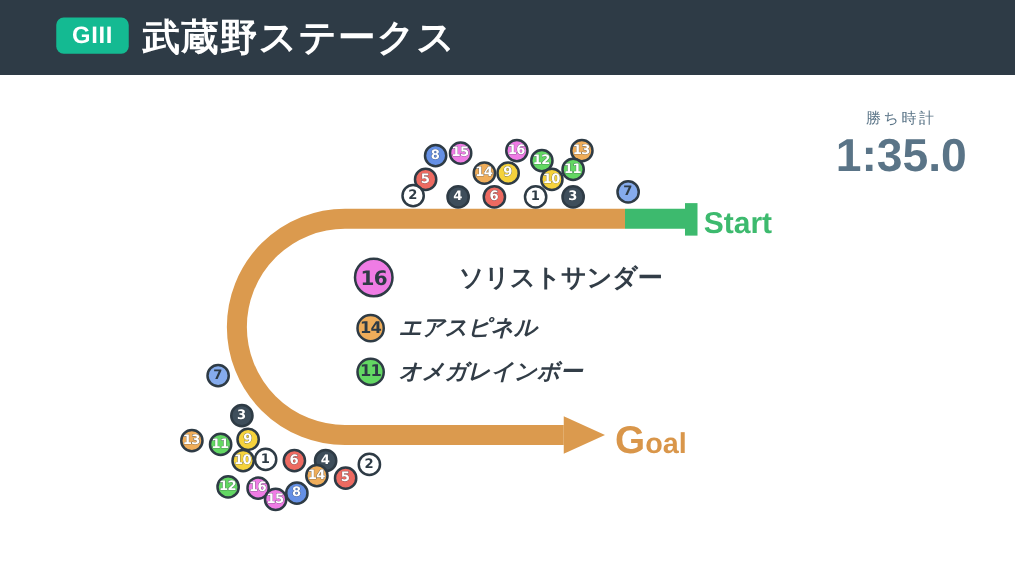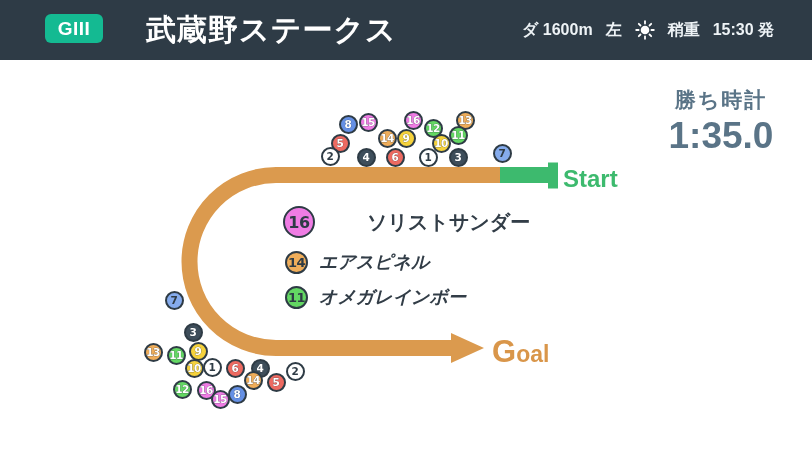--- a/index.html
+++ b/index.html
@@ -5,39 +5,39 @@
   html,body{margin:0;padding:0;}
   body{width:812px;height:456px;font-family:"Liberation Sans","DejaVu Sans",sans-serif;}
   .page{position:relative;width:812px;height:456px;background:#ffffff;overflow:hidden;}
 
   
   .header{position:absolute;left:0;top:0;width:812px;height:60px;background:var(--header-bg);}
   .badge{position:absolute;left:45px;top:14px;width:58px;height:29px;border-radius:6px;
          background:var(--badge-bg);color:#fff;font-weight:bold;font-size:19px;
          display:flex;align-items:center;justify-content:center;letter-spacing:.5px;}
   .race-title{position:absolute;left:114px;top:0;height:60px;display:flex;align-items:center;
-         color:#fff;font-size:30px;font-weight:bold;letter-spacing:1px;margin-left:32px;}
+         color:#fff;font-size:30px;font-weight:bold;letter-spacing:1px;}
   .header-info{position:absolute;right:38px;top:0;height:60px;display:flex;align-items:center;
          gap:13px;color:#eef3f6;font-size:16px;font-weight:600;}
   .sun{width:20px;height:20px;display:block;}
 
   
   .track-svg{position:absolute;left:0;top:0;z-index:1;}
 
   
   .start-label{position:absolute;left:563px;top:165px;font-size:24px;font-weight:bold;
          color:var(--start-green);z-index:2;text-align:right;}
   .goal-label{position:absolute;left:492px;top:334px;font-size:23px;font-weight:bold;
          color:var(--goal-orange);line-height:1.15;z-index:2;}
   .goal-label::first-letter{font-size:31px;}
 
   
   .time-block{position:absolute;left:648px;top:86px;width:146px;text-align:center;
          color:var(--time-slate);z-index:2;}
-  .time-label{font-size:21px;font-weight:bold;letter-spacing:2px;}
+  .time-label{font-size:12px;font-weight:normal;letter-spacing:2px;}
   .time-value{font-size:37px;font-weight:bold;margin-top:1px;letter-spacing:0;}
 
   
   .legend-row{position:absolute;display:flex;align-items:center;gap:11px;z-index:3;}
   .legend-row.row-0{left:283px;top:206px;}
   .legend-row.row-1{left:285px;top:250px;}
   .legend-row.row-2{left:285px;top:285px;}
   .legend-circle{box-sizing:border-box;border:2.5px solid var(--circle-border);border-radius:50%;
          display:flex;align-items:center;justify-content:center;font-weight:bold;
          color:var(--circle-border);font-family:"DejaVu Sans",sans-serif;letter-spacing:-0.5px;}
@@ -57,39 +57,20 @@
   .horse.dark-text{-webkit-text-stroke:0;color:var(--circle-border);}
 </style>
 </head>
 <body>
 
 <div class="page">
 
   <div class="header">
     <div class="badge">GIII</div>
     <div class="race-title">武蔵野ステークス</div>
-    <div class="header-info">
-      <span>ダ 1600m</span>
-      <span>左</span>
-      <svg class="sun" viewBox="0 0 20 20">
-        <circle cx="10" cy="10" r="4.3" fill="#ffffff"></circle>
-        <g stroke="#ffffff" stroke-width="1.8" stroke-linecap="round">
-          <line x1="10" y1="1.2" x2="10" y2="3.6"></line>
-            <line x1="10" y1="16.4" x2="10" y2="18.8"></line>
-          <line x1="1.2" y1="10" x2="3.6" y2="10"></line>
-            <line x1="16.4" y1="10" x2="18.8" y2="10"></line>
-          <line x1="3.8" y1="3.8" x2="5.5" y2="5.5"></line>
-            <line x1="14.5" y1="14.5" x2="16.2" y2="16.2"></line>
-          <line x1="3.8" y1="16.2" x2="5.5" y2="14.5"></line>
-            <line x1="14.5" y1="5.5" x2="16.2" y2="3.8"></line>
-        </g>
-      </svg>
-      <span>稍重</span>
-      <span>15:30 発</span>
-    </div>
   </div>
 
   <svg class="track-svg" width="812" height="456" viewBox="0 0 812 456">
     <path d="M 500 175 H 276 A 86.5 86.5 0 0 0 276 348 H 451" fill="none" stroke-width="16" stroke="#db9a4e"></path>
     <polygon points="451,333 451,363 484,348" fill="#db9a4e"></polygon>
     <rect x="500" y="167" width="48" height="16" fill="#3dba6e"></rect>
     <rect x="548" y="162.5" width="10" height="26" fill="#3dba6e"></rect>
   </svg>
 
   <div class="start-label">Start</div>

